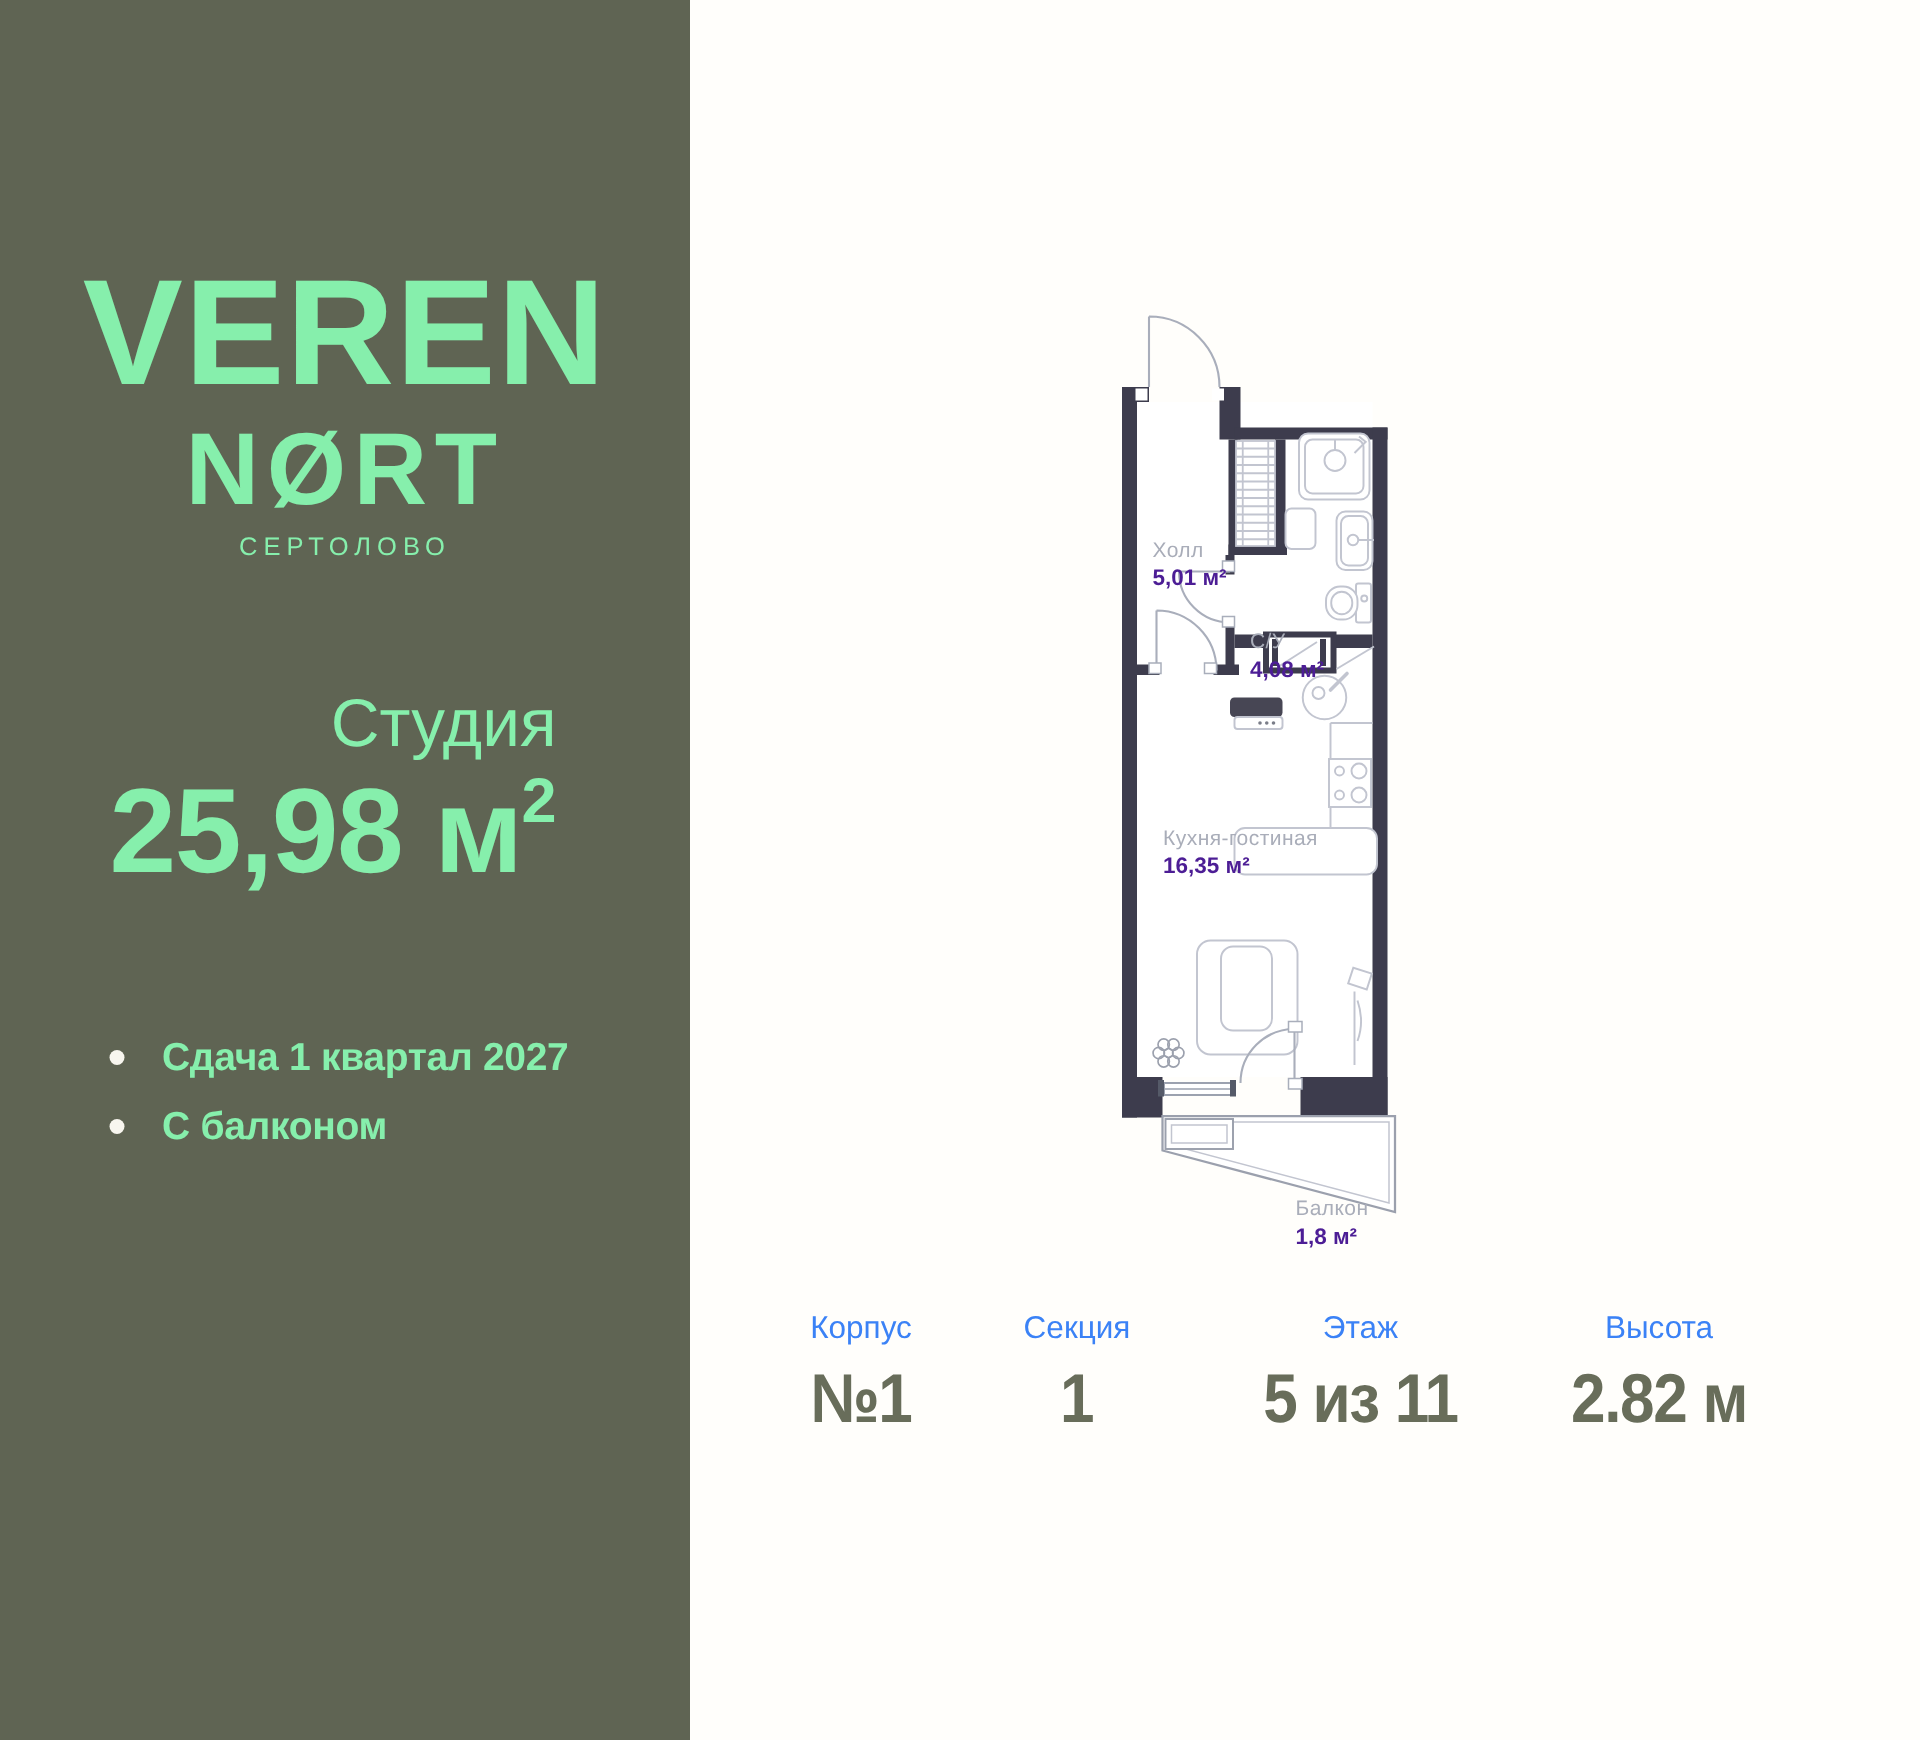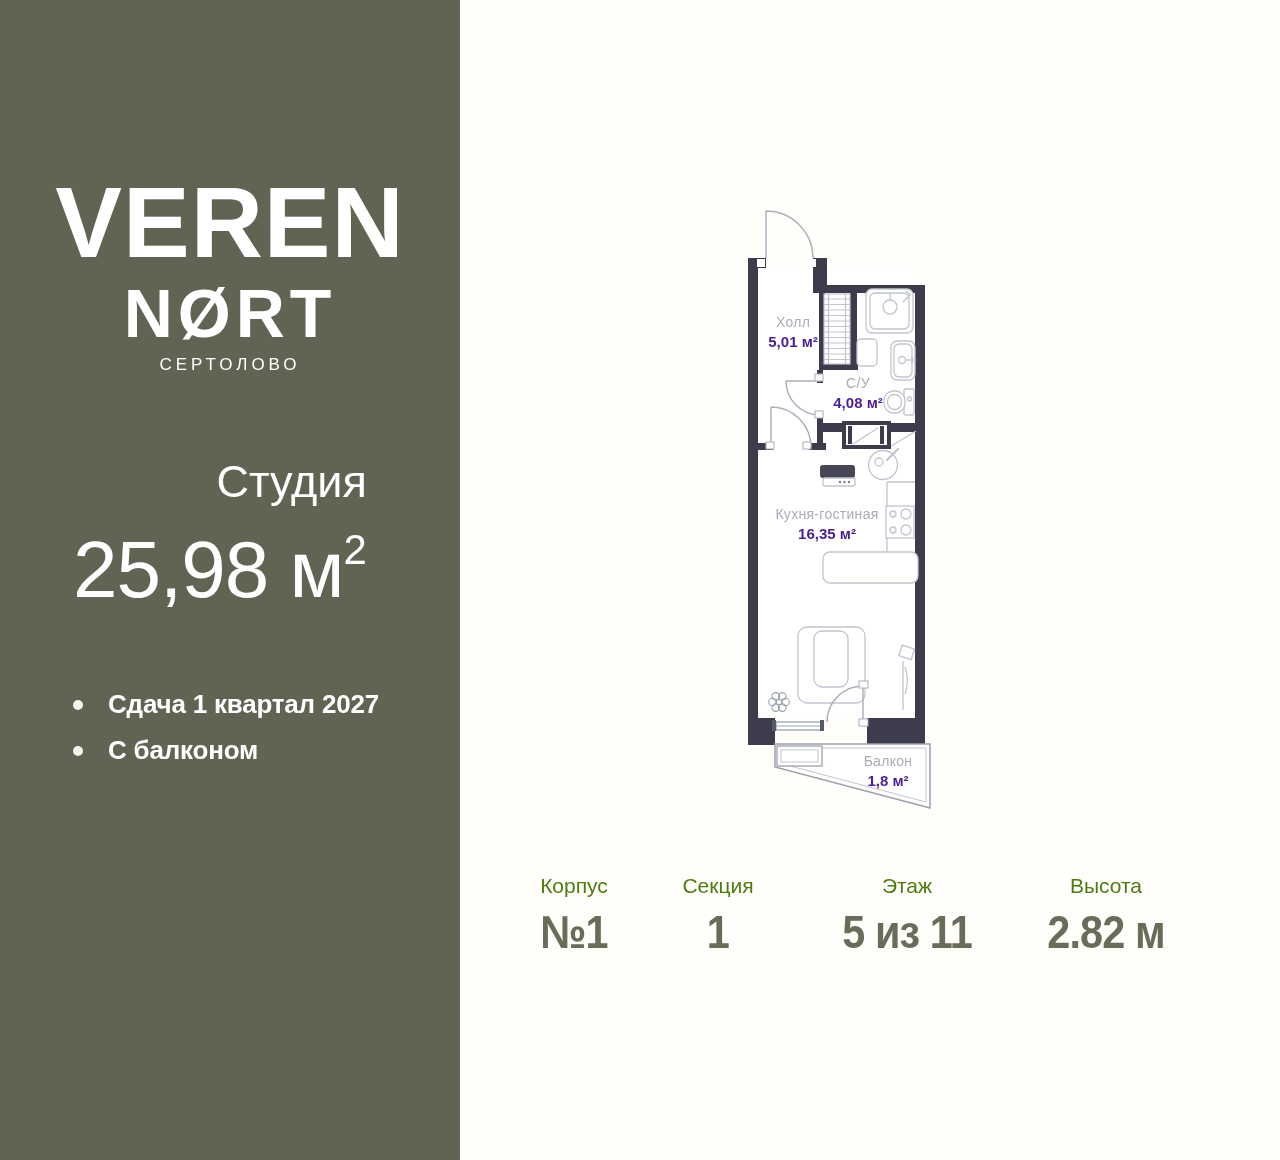--- a/index.html
+++ b/index.html
@@ -1,41 +1,41 @@
 <!DOCTYPE html>
 <html><head>
 <meta charset="utf-8">
 <style>
   html,body{margin:0;padding:0;}
   body{width:1280px;height:1160px;font-family:"Liberation Sans","DejaVu Sans",sans-serif;}
   .page{position:relative;width:1280px;height:1160px;background:#fffefb;overflow:hidden;}
 
   
-  .sidebar{position:absolute;left:0;top:0;width:460px;height:1160px;background:#5f6453;color:#ffffff;}
+  .sidebar{position:absolute;left:0;top:0;width:460px;height:1160px;background:#5f6453;color:#86efac;}
   .logo{position:absolute;left:0;top:168px;width:460px;text-align:center;}
   .logo-title{font-size:100px;line-height:108px;font-weight:700;letter-spacing:1px;}
   .logo-sub{font-size:68px;line-height:62px;font-weight:700;letter-spacing:5px;margin-top:6px;}
   .logo-city{font-size:17px;line-height:20px;font-weight:400;letter-spacing:4px;margin-top:11px;}
   .unit{position:absolute;left:73px;top:455px;text-align:right;}
   .unit-type{font-size:45px;line-height:54px;font-weight:400;}
-  .unit-area{font-size:80px;line-height:86px;font-weight:400;letter-spacing:-1px;margin-top:18px;}
+  .unit-area{font-size:80px;line-height:86px;font-weight:700;letter-spacing:-1px;margin-top:2px;}
   .unit-area .sup{font-size:42px;position:relative;top:-33px;letter-spacing:0;}
   .features{position:absolute;left:73px;top:692px;list-style:none;margin:0;padding:0;}
   .feature{display:flex;align-items:center;margin-bottom:21px;font-size:26px;line-height:25px;font-weight:700;letter-spacing:-0.2px;gap:12px;}
   .feature .dot{width:10px;height:10px;border-radius:50%;background:#f8f6ef;margin-right:13px;flex:0 0 auto;}
 
   
   .plan-svg{position:absolute;left:0;top:0;width:1280px;height:1160px;}
-  .plan-label{position:absolute;transform:translateX(-50%);text-align:center;white-space:nowrap;}
+  .plan-label{position:absolute;transform:translateX(-50%);text-align:left;white-space:nowrap;margin-top:44px;}
   .plan-label .room-name{font-size:14px;line-height:16px;color:#a9adb9;letter-spacing:0.3px;}
   .plan-label .room-area{font-size:15px;line-height:18px;color:#4c1d95;font-weight:600;margin-top:3px;}
 
   
   .stat{position:absolute;top:874px;transform:translateX(-50%);text-align:center;white-space:nowrap;}
-  .stat-label{font-size:21px;line-height:24px;color:#4d7c0f;}
+  .stat-label{font-size:21px;line-height:24px;color:#3b82f6;}
   .stat-value{font-size:46px;line-height:44px;font-weight:700;color:#686d5a;margin-top:12px;}
   .stat-value .condense{display:inline-block;transform:scaleX(0.9);transform-origin:50% 50%;letter-spacing:-1px;}
   .s0{left:574px;} .s1{left:718px;} .s2{left:907px;} .s3{left:1106px;}
 </style>
 </head>
 <body>
 
 <div class="page">
 
   <aside class="sidebar">

